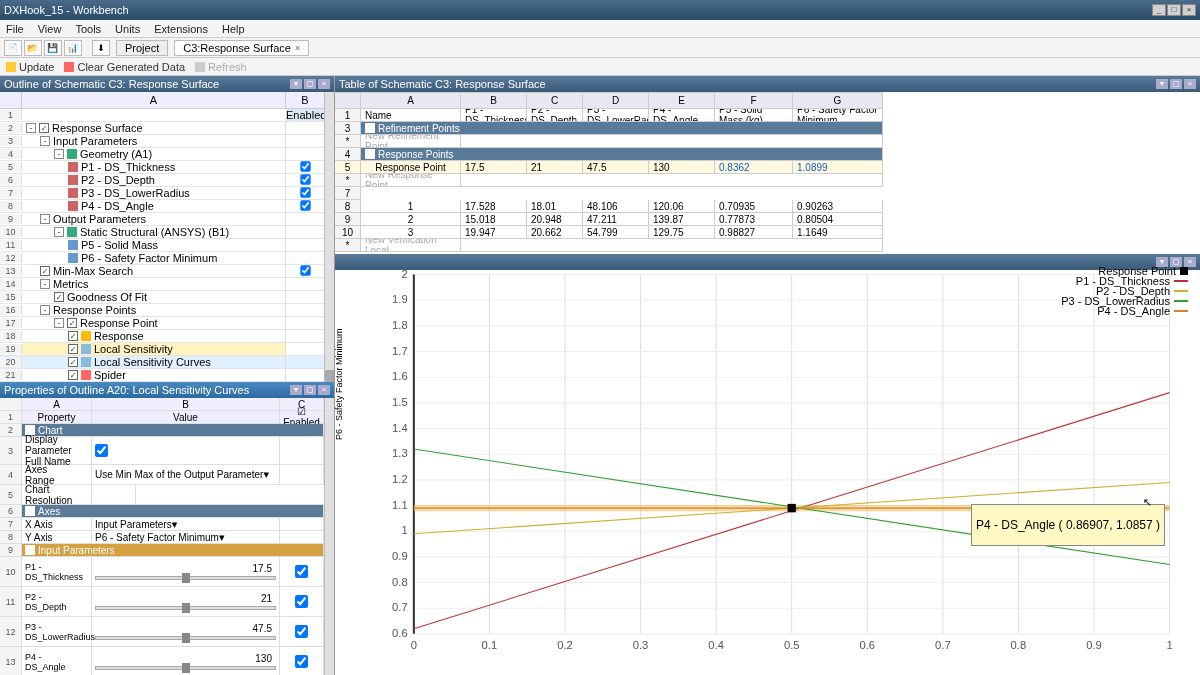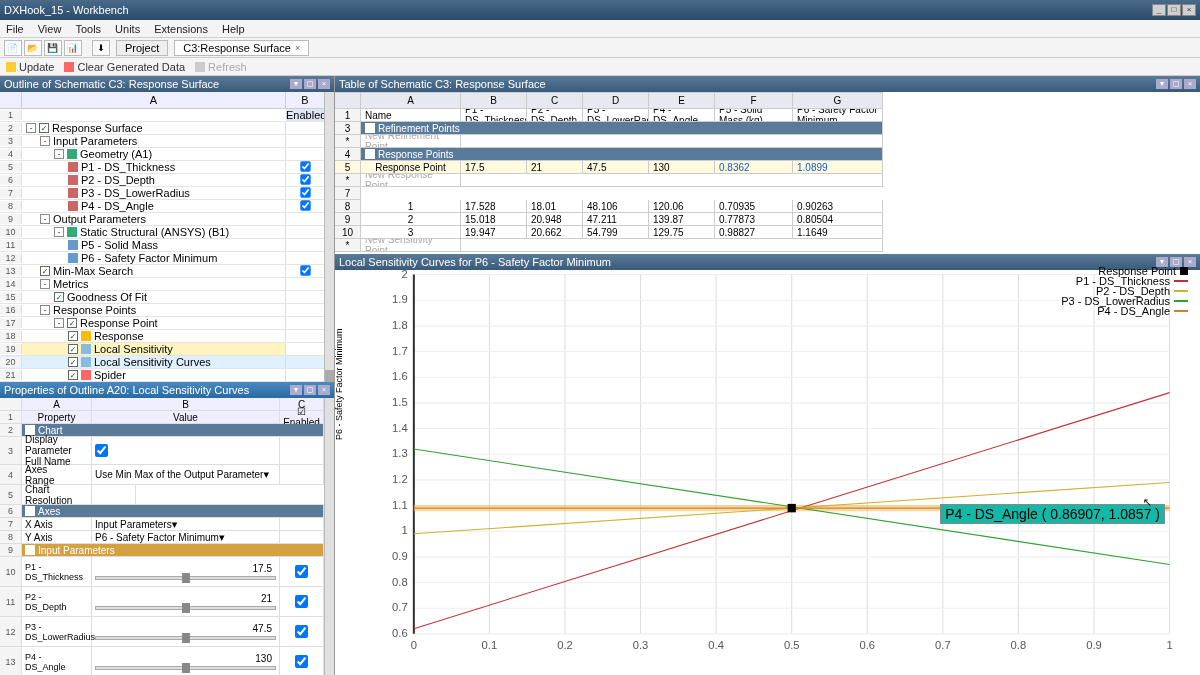--- a/index.html
+++ b/index.html
@@ -78,21 +78,21 @@
 .trow.sel .tc { background: #fff9e0; }
 .trow .disabled { color: #a8a8a8; }
 .trow .blue { color: #1060c0; }
 
 .chart-pane { flex: 1; background: #fff; position: relative; }
 .chart-area { position: absolute; left: 38px; right: 10px; top: 10px; bottom: 20px; }
 .chart-area svg { width: 100%; height: 100%; }
 .legend { position: absolute; right: 12px; top: 12px; font-size: 9px; text-align: right; }
 .legend-row { display: flex; align-items: center; justify-content: flex-end; gap: 4px; height: 10px; }
 .legend-sw { width: 14px; height: 2px; display: inline-block; }
-.tooltip { position: absolute; background: #14b8a6; border: 1px solid #888; padding: 1px 4px; font-size: 14px; }
+.tooltip { position: absolute; background: #fef9c3; border: 1px solid #888; padding: 13px 4px; font-size: 12px; }
 </style>
 </head>
 <body>
 
 <div class="titlebar">
   <span>DXHook_15 - Workbench</span>
   <div class="win-controls">
     <span>_</span>
     <span>□</span>
     <span>×</span>
@@ -575,29 +575,28 @@
             <div class="tc" style="width:100px;justify-content:center">3</div>
             <div class="tc " style="width:66px">19.947</div>
             <div class="tc " style="width:56px">20.662</div>
             <div class="tc " style="width:66px">54.799</div>
             <div class="tc " style="width:66px">129.75</div>
             <div class="tc " style="width:78px">0.98827</div>
             <div class="tc " style="width:90px">1.1649</div>
           </div>
           <div class="trow">
             <div class="tc rn" style="width:26px">*</div>
-            <div class="tc disabled" style="width:100px;justify-content:center">New Sensitivity Point</div>
+            <div class="tc disabled" style="width:100px;justify-content:center">New Verification Local</div>
             <div class="tc" style="width:422px"></div>
           </div>
         </div>
     </div>
 
     <div class="chart-pane">
       <div class="pane-hdr">
-        <span>Local Sensitivity Curves for P6 - Safety Factor Minimum</span>
         <div class="pane-ctrl">
             <span>▾</span>
             <span>◻</span>
             <span>×</span>
           </div>
       </div>
       <div style="position:absolute;left:4px;top:50%;transform:rotate(-90deg) translateX(30px);transform-origin:left;font-size:9px">P6 - Safety Factor Minimum</div>
       <div class="chart-area">
         <svg viewBox="0 0 800 370" preserveAspectRatio="none" id="chart-svg">
             <line x1="40" y1="10" x2="40" y2="350" stroke="#ddd"></line>

